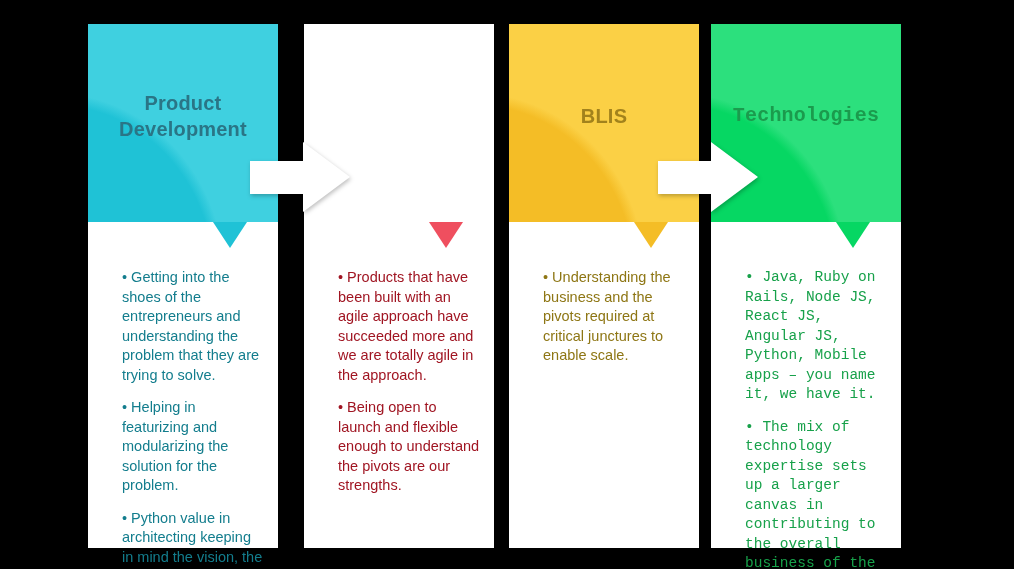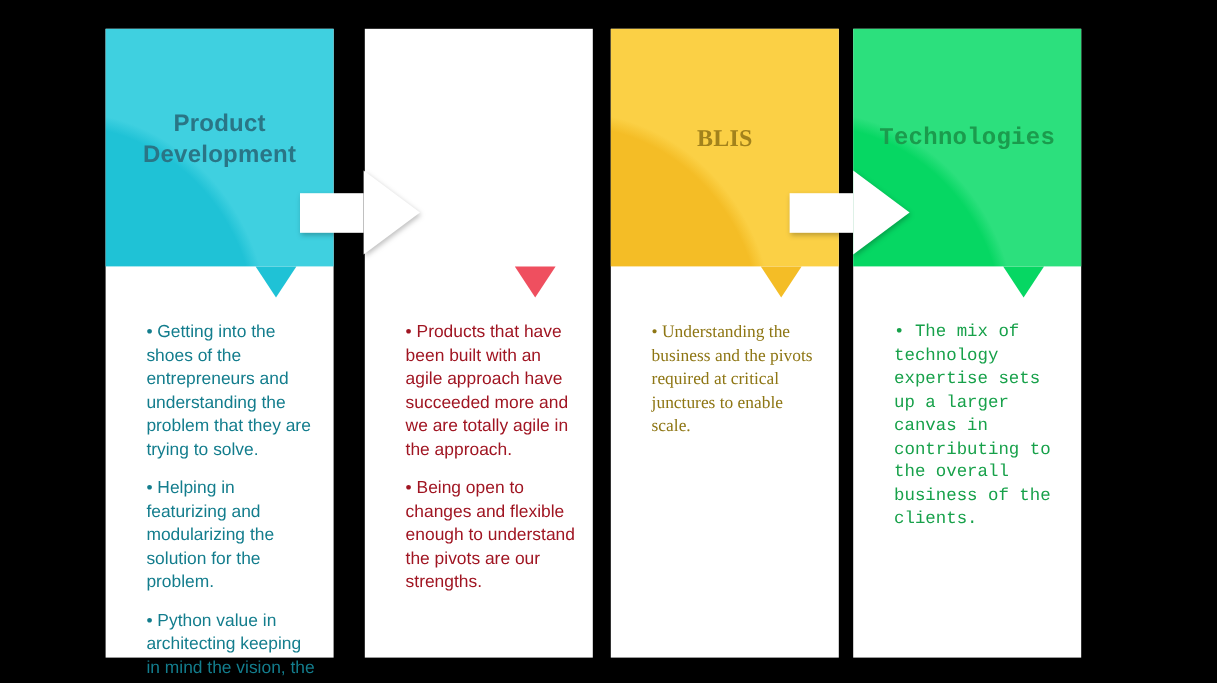--- a/index.html
+++ b/index.html
@@ -59,40 +59,41 @@
       <p class="bullet">• Getting into the shoes of the entrepreneurs and understanding the problem that they are trying to solve.</p>
       <p class="bullet">• Helping in featurizing and modularizing the solution for the problem.</p>
       <p class="bullet">• Python value in architecting keeping in mind the vision, the scale and the brand.</p>
     </div>
   </section>
 
   <section class="card" style="left: 304px; --base: #ef4f5f; --sheen: #f46c7c; --title: #a02a38; --text: #a01522;">
     <div class="tail"></div>
     <div class="card-body">
       <p class="bullet">• Products that have been built with an agile approach have succeeded more and we are totally agile in the approach.</p>
-      <p class="bullet">• Being open to changes and flexible enough to understand the pivots are our strengths.</p>
+      <p class="bullet">• Being open to launch and flexible enough to understand the pivots are our strengths.</p>
     </div>
   </section>
 
-  <section class="card" style="left: 509px; font-family: Liberation Serif, serif; --base: #f4bd26; --sheen: #fbd045; --title: #a2821c; --text: #8e7614;">
+  <section class="card" style="left: 509px; --base: #f4bd26; --sheen: #fbd045; --title: #a2821c; --text: #8e7614;">
     <header class="card-header">
       <h2 class="card-title">BLIS</h2>
     </header>
     <div class="tail"></div>
     <div class="card-body">
       <p class="bullet">• Understanding the business and the pivots required at critical junctures to enable scale.</p>
     </div>
   </section>
 
   <section class="card" style="left: 711px; font-family: Liberation Mono, monospace; --base: #06d763; --sheen: #2ce07d; --title: #1b9b4d; --text: #17a14a;">
     <header class="card-header">
       <h2 class="card-title">Technologies</h2>
     </header>
     <div class="tail"></div>
     <div class="card-body">
+      <p class="bullet">• Java, Ruby on Rails, Node JS, React JS, Angular JS, Python, Mobile apps – you name it, we have it.</p>
       <p class="bullet">• The mix of technology expertise sets up a larger canvas in contributing to the overall business of the clients.</p>
     </div>
   </section>
 
   <div class="arrow" style="left:250px;top:142px">
     <div class="shaft"></div>
     <div class="head"></div>
   </div>
   <div class="arrow" style="left:658px;top:142px">
     <div class="shaft"></div>

